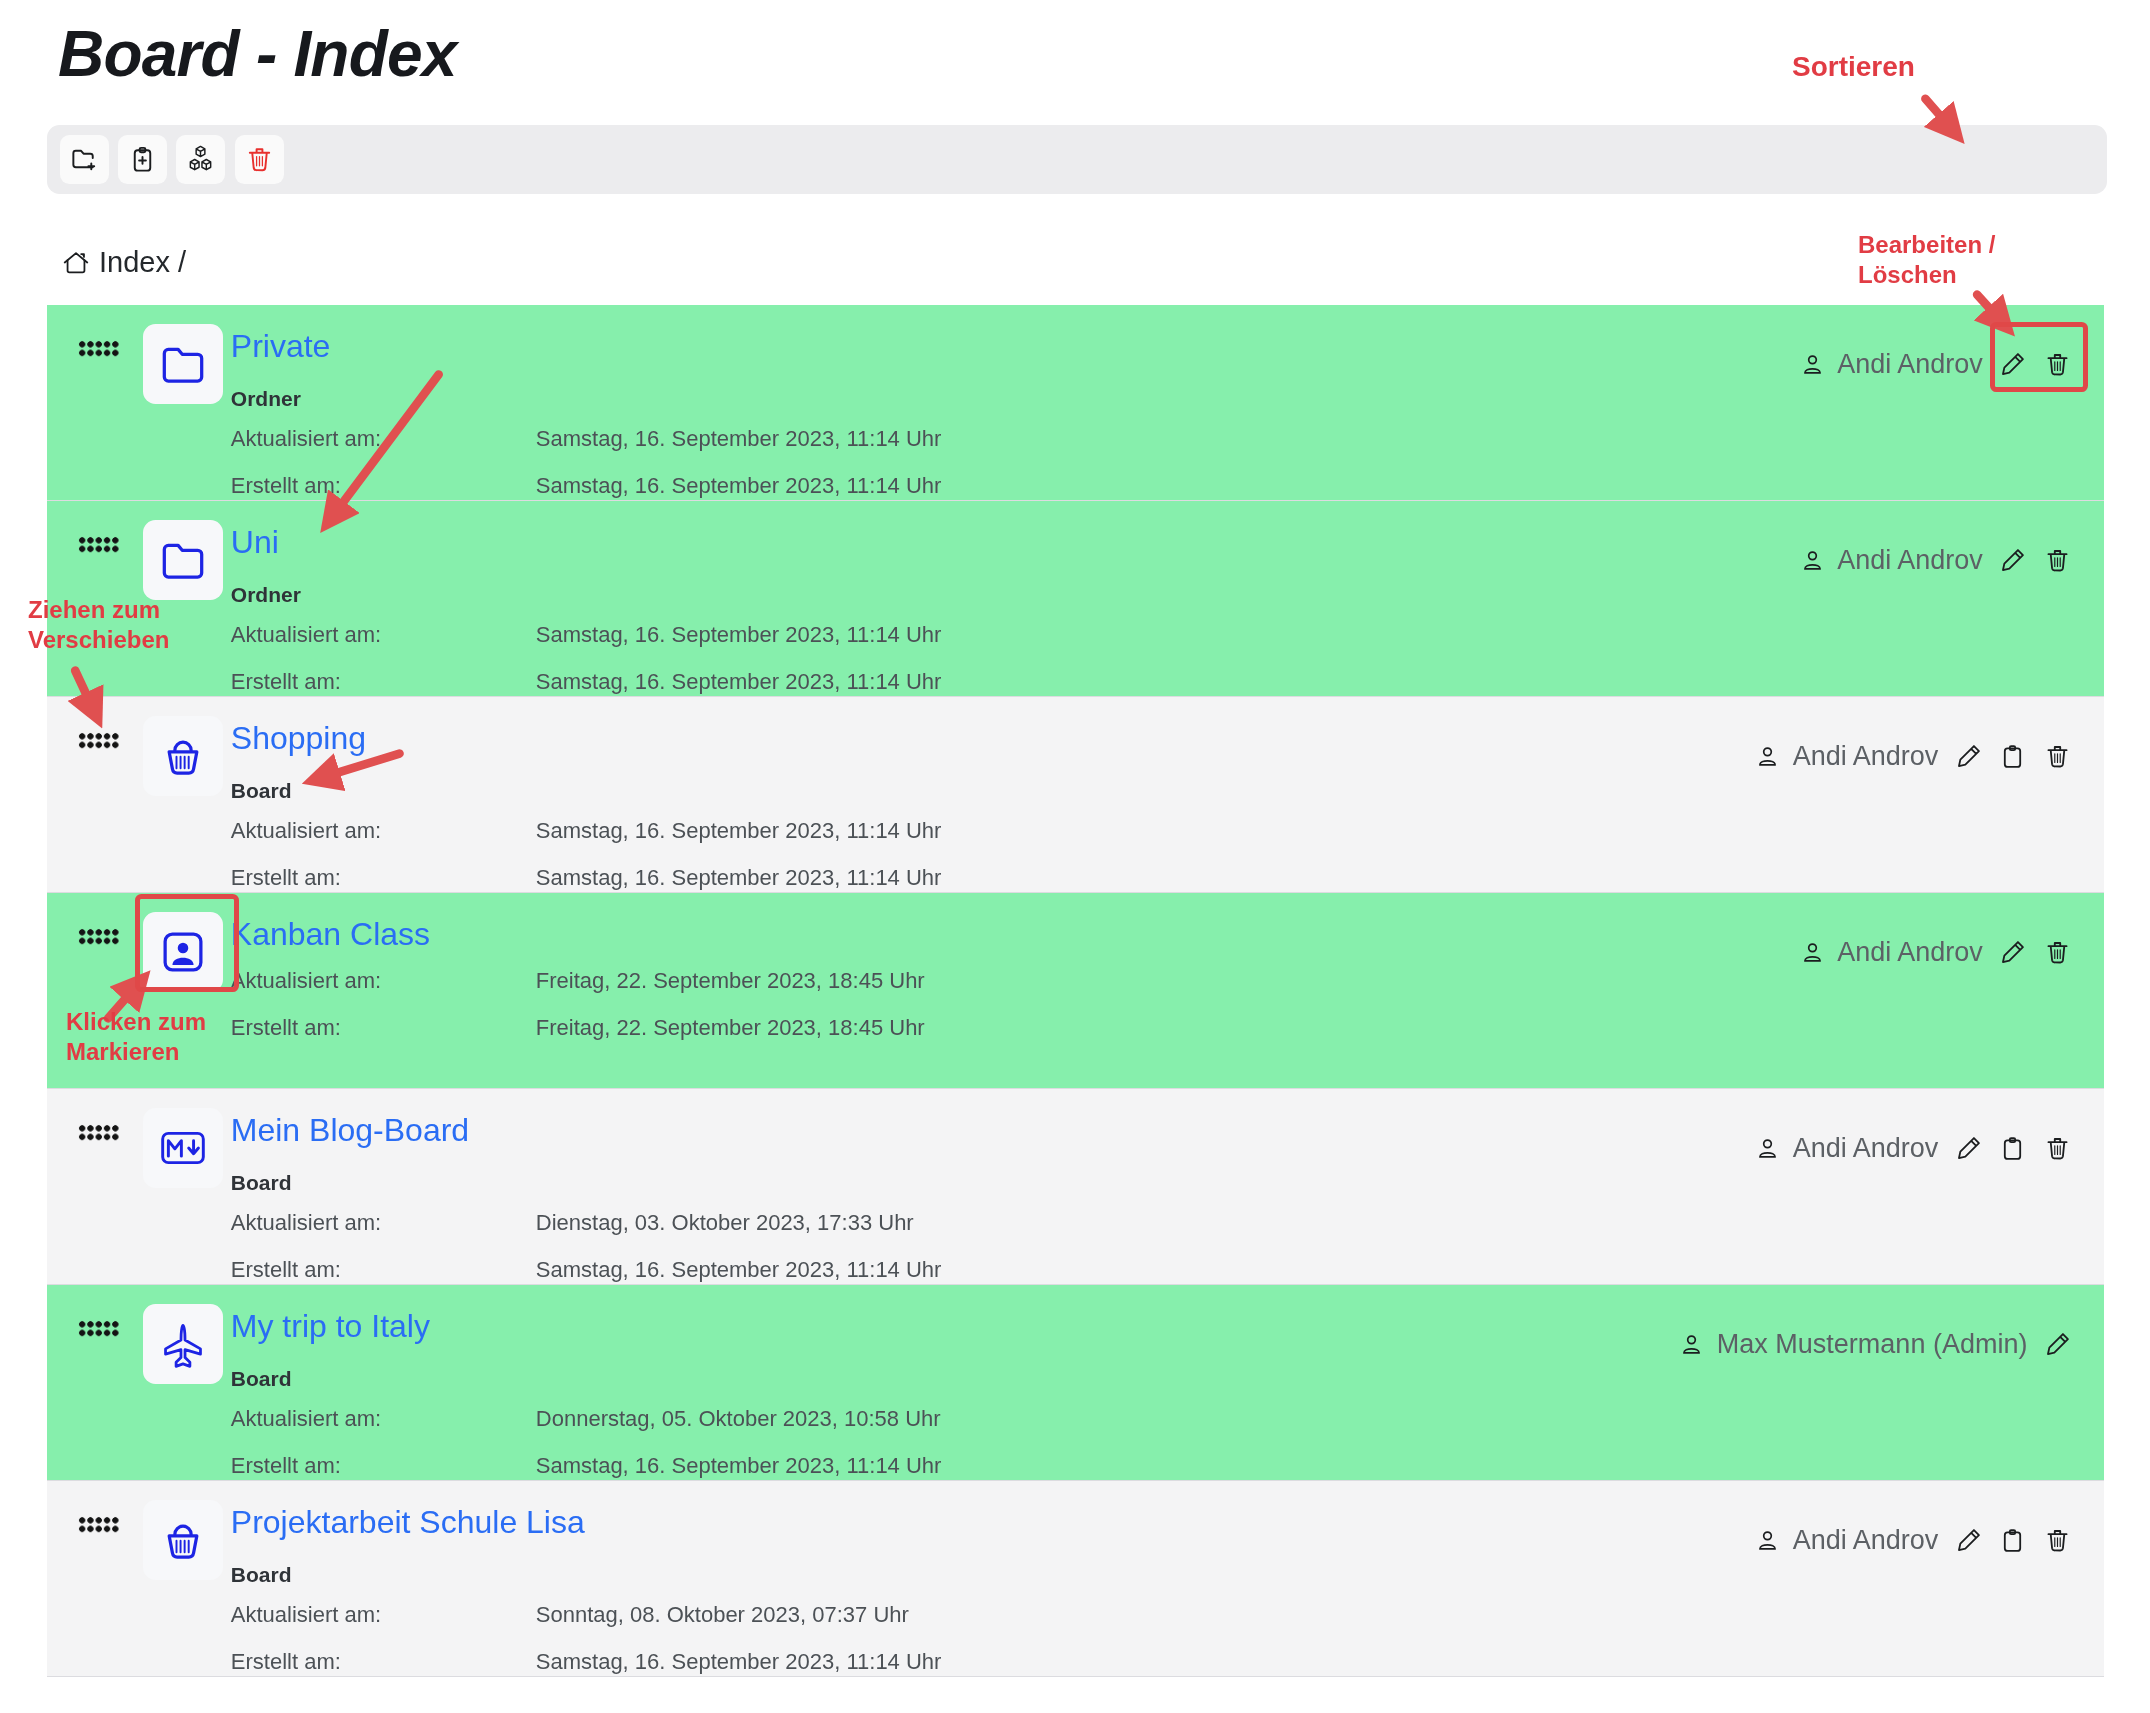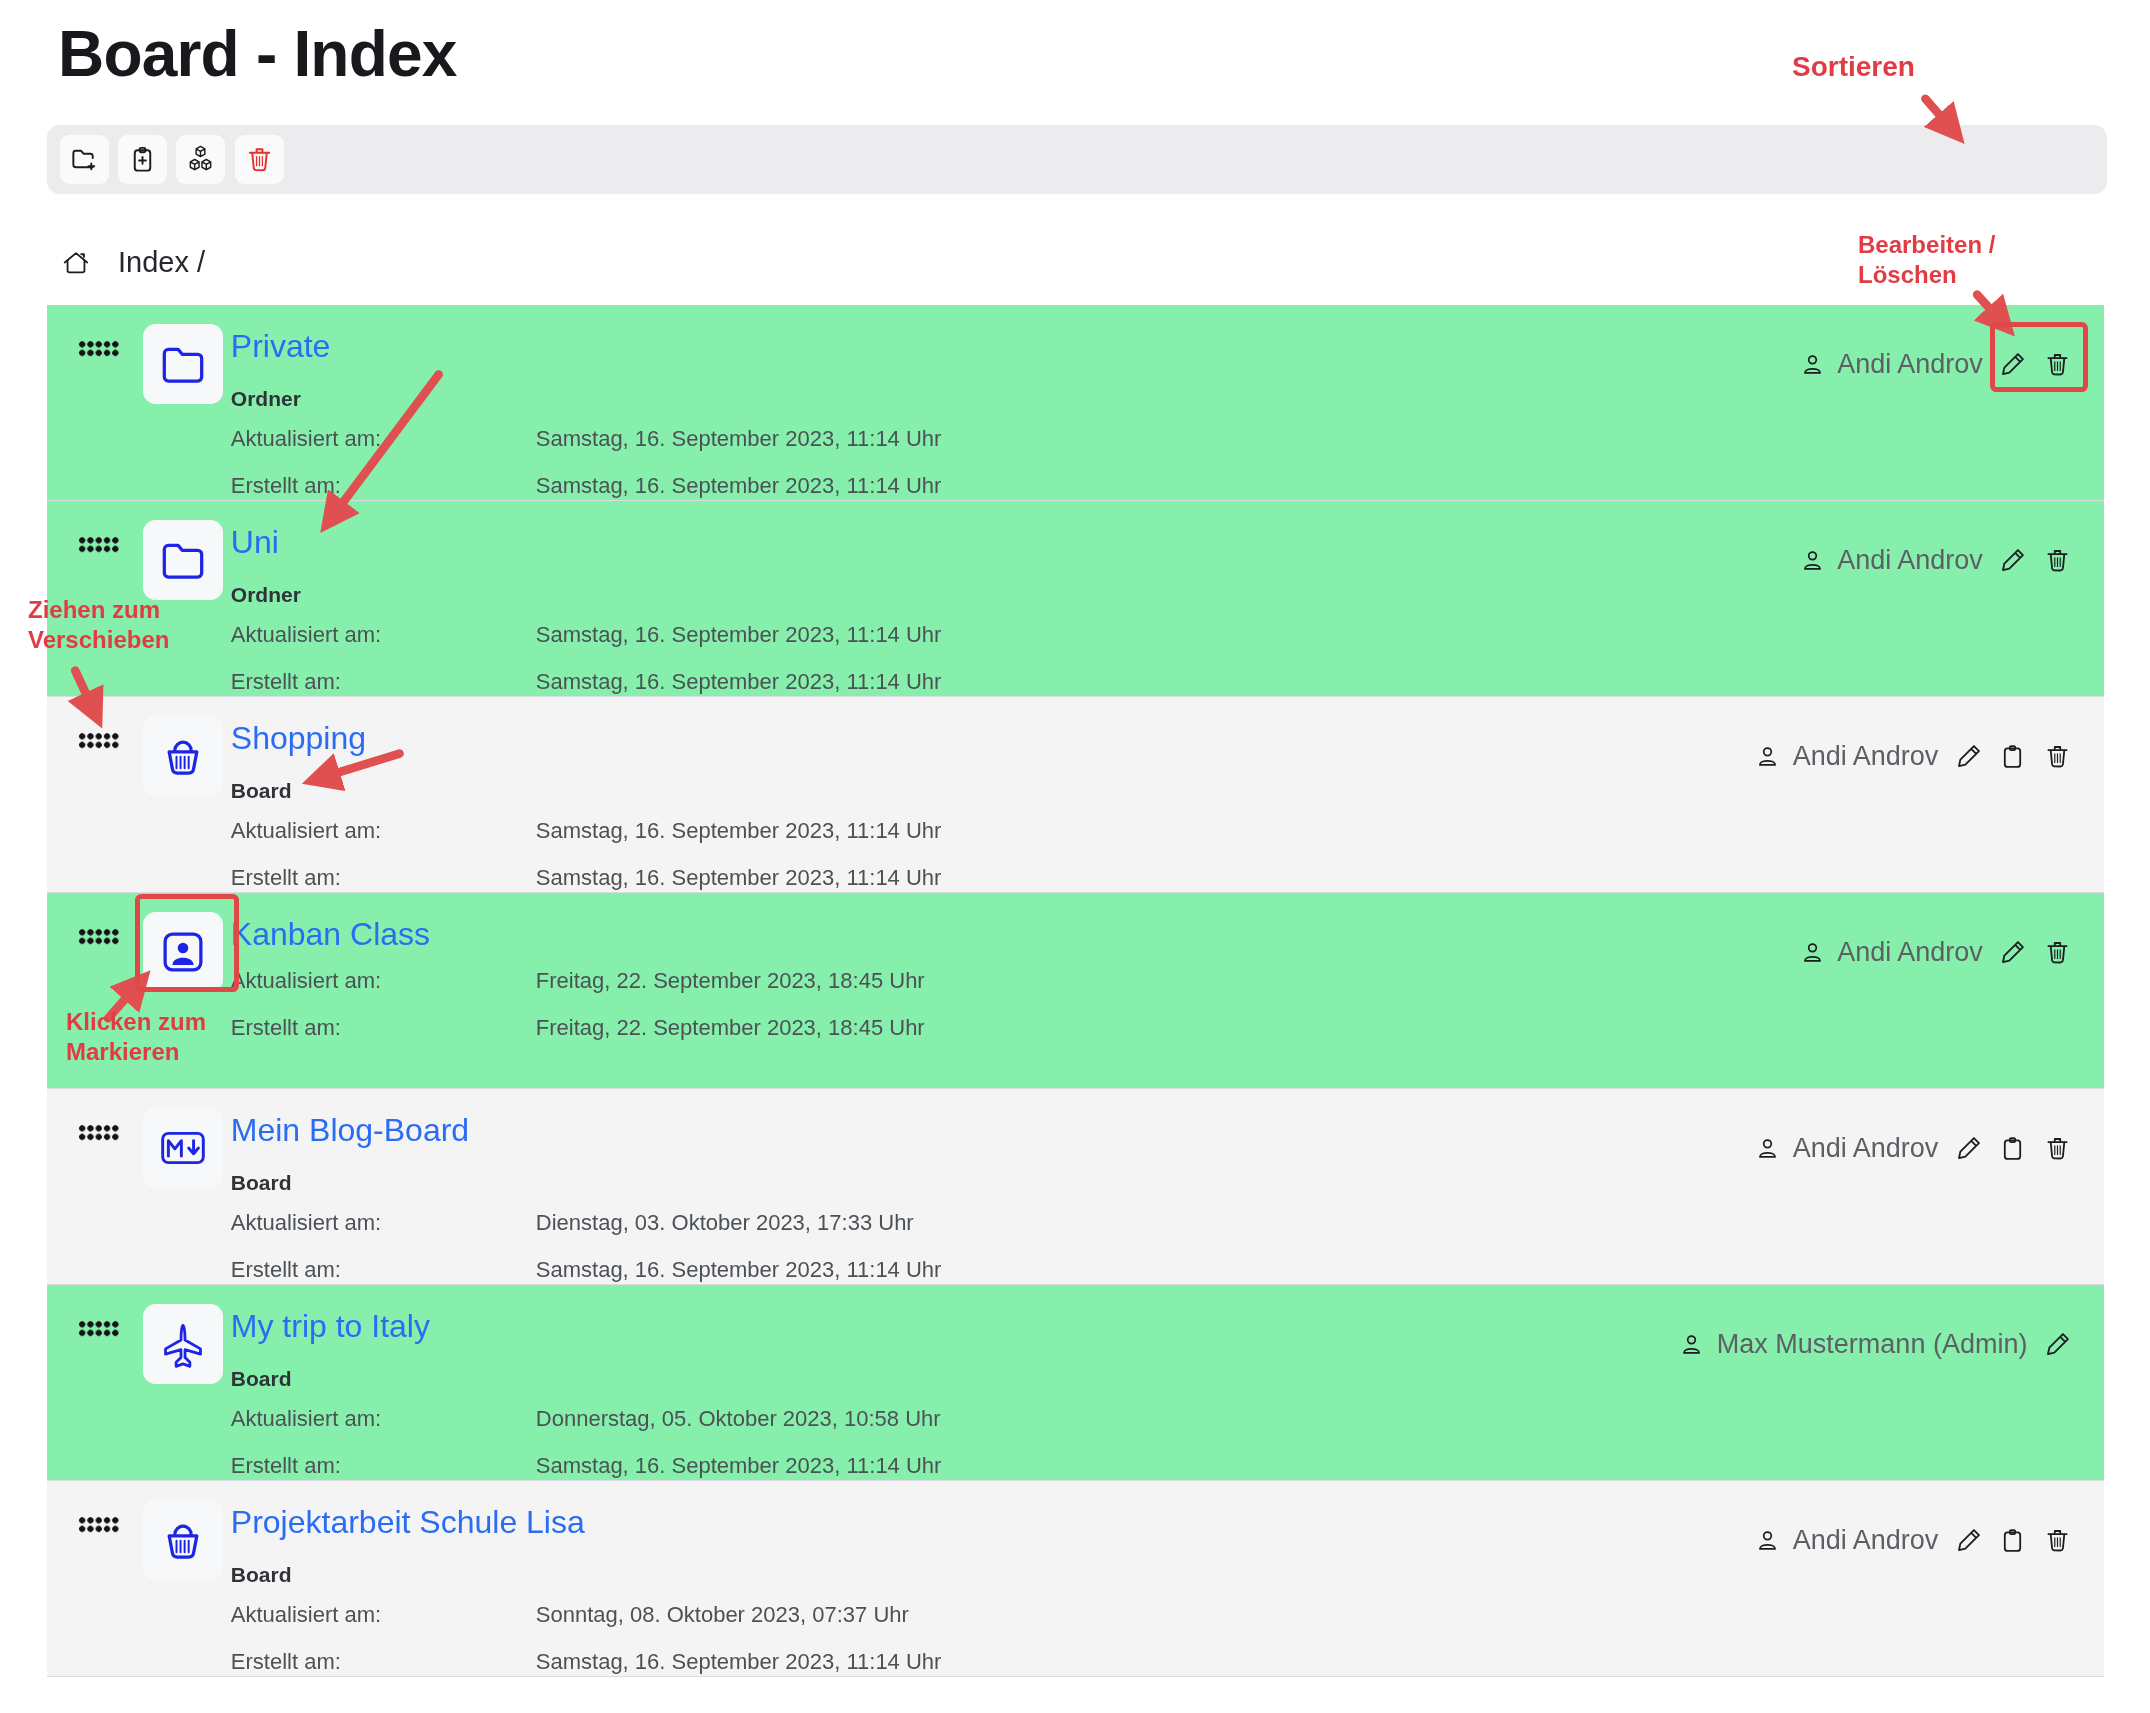--- a/index.html
+++ b/index.html
@@ -1,41 +1,41 @@
 <!DOCTYPE html>
 <html style="font-size:12.5px"><head>
 <meta charset="utf-8">
 <style>
   html,body{margin:0;padding:0;background:#fff;}
   body{width:2151px;height:1714px;position:relative;overflow:hidden;
        font-family:"Liberation Sans","DejaVu Sans",sans-serif;color:#202327;}
 
   
-  .page-title{margin:17px 0 0 58px;font-size:64px;font-weight:700;color:#17191d;letter-spacing:-0.8px;}
+  .page-title{margin:17px 0 0 58px;font-size:64px;font-weight:700;color:#17191d;letter-spacing:-0.8px;font-style:italic;}
 
   .toolbar{position:absolute;left:47px;right:44px;top:125px;height:69px;background:#ececee;
            border-radius:12.5px;display:flex;align-items:center;justify-content:space-between;
            padding:0 12.5px;box-sizing:border-box;}
   .tb-left{display:flex;gap:9.4px;}
   .tb-btn{width:49px;height:49px;border:none;background:#fafafa;border-radius:9.4px;
           display:flex;align-items:center;justify-content:center;cursor:pointer;padding:0;}
   .tb-btn svg{width:31px;height:31px;}
   .tb-right{display:flex;align-items:center;gap:14px;}
   .sort-label{font-size:27.4px;color:#2c2f33;}
   .sort-select{background:#fff;border:1.6px solid #c9c9cd;border-radius:7px;height:38px;
                display:flex;align-items:center;gap:7.8px;padding:0 3.9px 0 12.5px;cursor:pointer;}
   .sort-select .val{font-size:23.5px;color:#111;}
   .stepper{width:25px;height:30px;background:#3478f6;border-radius:6.3px;display:flex;
            align-items:center;justify-content:center;}
   .stepper svg{width:19px;height:27px;}
   .dl-btn{width:49px;height:49px;border:none;background:#fafafa;border-radius:9.4px;
           display:flex;align-items:center;justify-content:center;cursor:pointer;padding:0;}
   .dl-btn svg{width:34px;height:34px;}
 
-  .breadcrumb{position:absolute;left:61px;top:246px;display:flex;align-items:center;gap:27px;}
+  .breadcrumb{position:absolute;left:61px;top:246px;display:flex;align-items:center;gap:8px;}
   .breadcrumb svg{width:30px;height:30px;}
   .breadcrumb .path{font-size:29px;color:#24282c;}
 
   
   .list{position:absolute;left:47px;right:47px;top:305px;}
   .row{position:relative;display:flex;align-items:flex-start;height:196px;box-sizing:border-box;
        padding:22px 32px 0 31px;border-bottom:1.6px solid #dcdce0;background:#86efac;}
   .row.shaded{background:#f4f4f5;}
   .handle{width:41px;height:17px;margin-top:12.5px;flex:none;cursor:grab;
           background-image:radial-gradient(circle,#141414 2.8px,transparent 3.4px);

